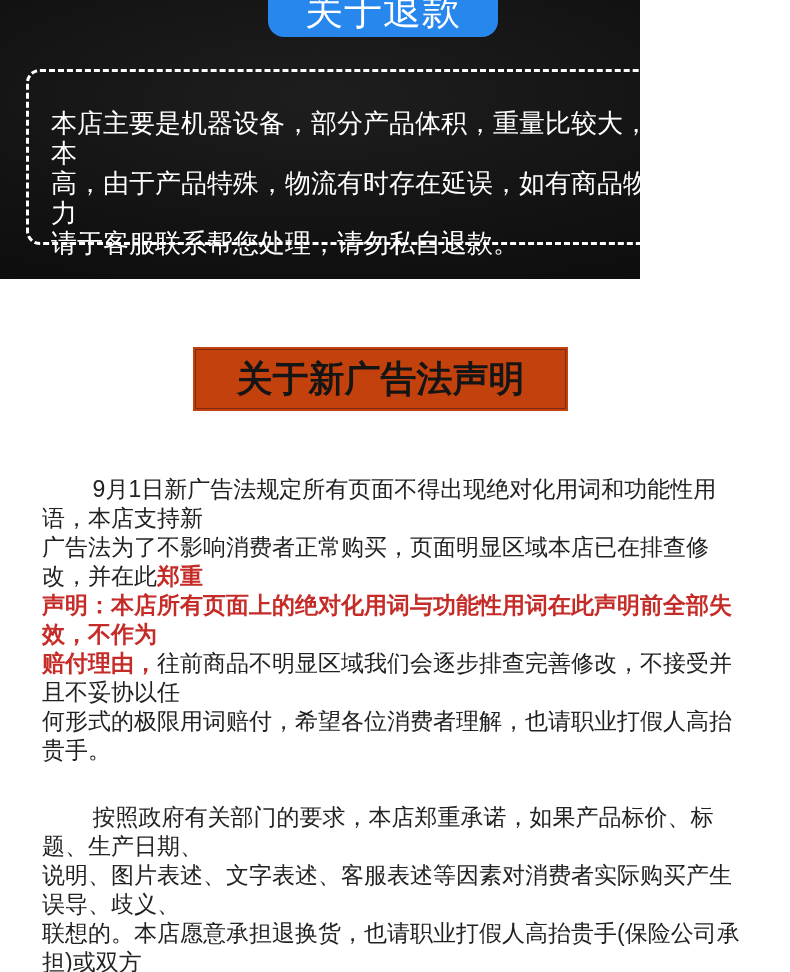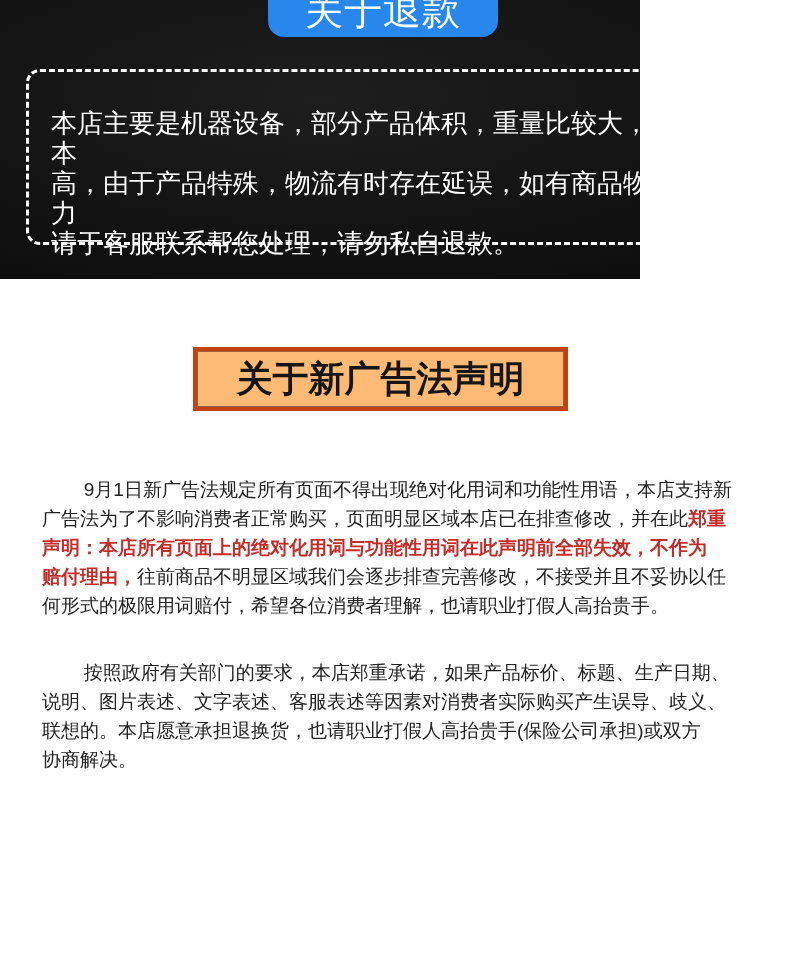--- a/index.html
+++ b/index.html
@@ -67,40 +67,40 @@
   .law-section {
     position: relative;
     width: 790px;
     background: #ffffff;
   }
   .title-box {
     margin: 68px 0 0 193px;
     width: 375px;
     height: 64px;
     box-sizing: border-box;
-    border: 4px solid #c2410c;
+    border: 2px solid #c2410c;
     box-shadow: inset 0 0 0 1px rgba(70, 20, 20, 0.55);
     display: flex;
     align-items: center;
     justify-content: center;
-    background: #fdba74;
+    background: #c2410c;
   }
   .title-box span {
     color: #151515;
     font-size: 36px;
     font-weight: 700;
     white-space: nowrap;
   }
   .content {
     padding: 0 42px;
     color: #222222;
   }
   .para {
     margin: 0;
-    font-size: 19px;
+    font-size: 23px;
     line-height: 29px;
     text-indent: 2.2em;
     white-space: pre-line;
     color: #222222;
   }
   .para-1 { margin-top: 64px; }
   .para-2 { margin-top: 38px; }
   .para-3 { margin-top: 33px; }
   .red-bold {
     color: #c52b27;

